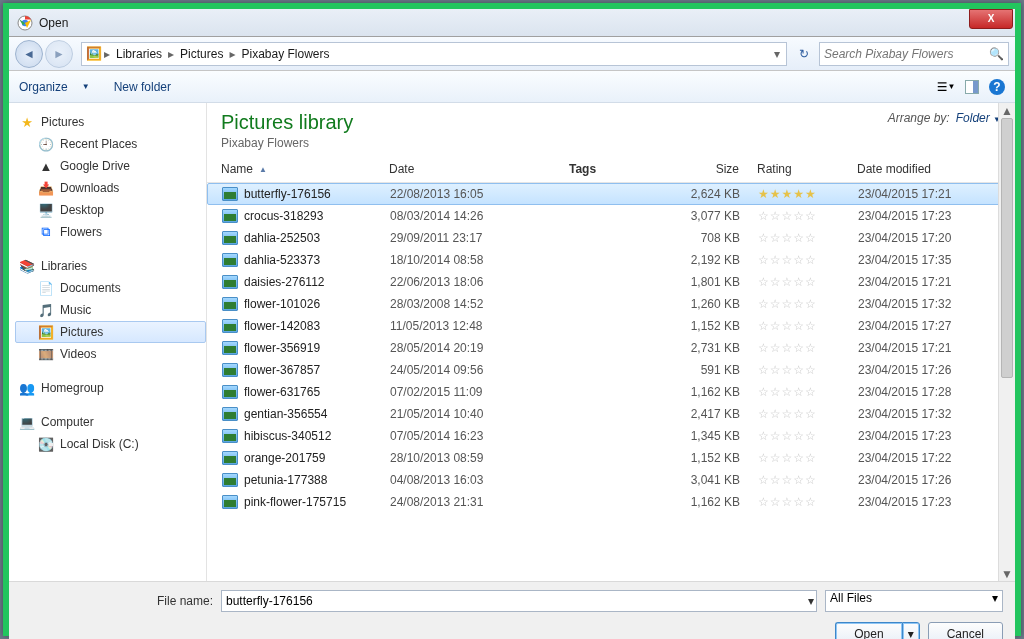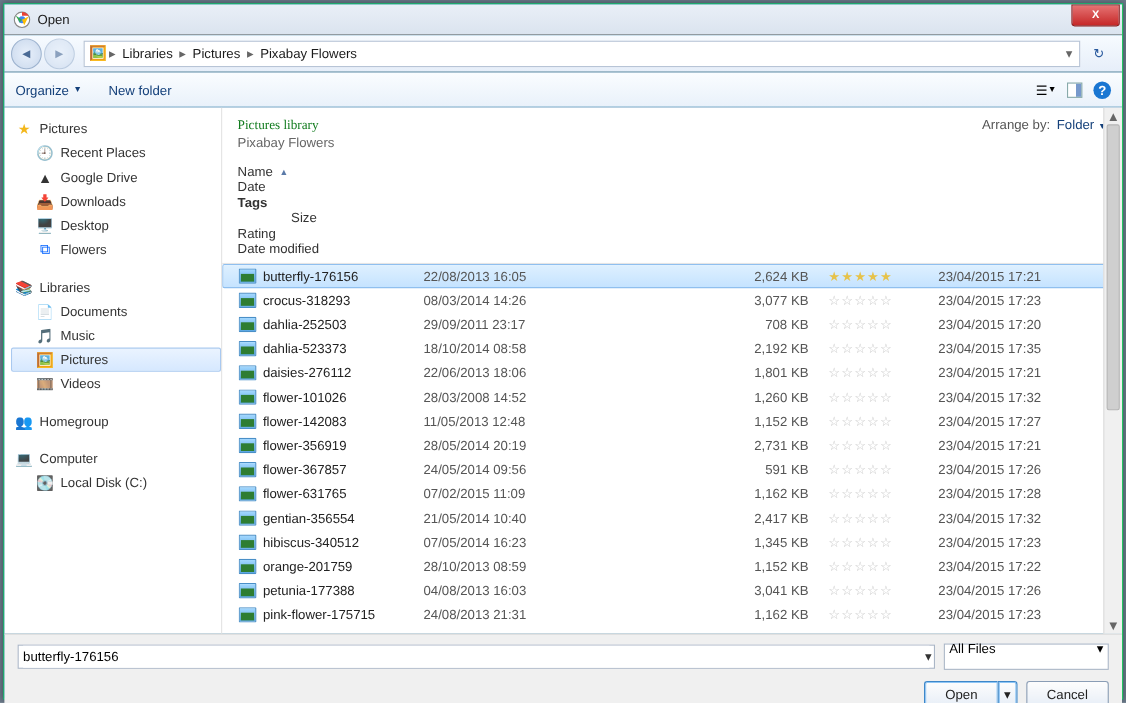--- a/index.html
+++ b/index.html
@@ -1,50 +1,50 @@
 <!DOCTYPE html>
 <html><head>
 <meta charset="utf-8">
 <style>
 * { margin: 0; padding: 0; box-sizing: border-box; font-family: "Segoe UI", Tahoma, sans-serif; font-size: 12px; }
 body { background: #6b7a8a; display: flex; align-items: center; justify-content: center; width: 1024px; height: 639px; }
-.window { width: 1018px; height: 633px; background: #0369a1; border: 1px solid #22c55e; box-shadow: 0 0 6px rgba(0,0,0,.4); position: relative; }
+.window { width: 1018px; height: 633px; background: #4d7c0f; border: 6px solid #22c55e; box-shadow: 0 0 6px rgba(0,0,0,.4); position: relative; }
 .titlebar { height: 28px; background: linear-gradient(#e9eff7, #dbe4ef); display: flex; align-items: center; padding: 0 2px 0 8px; border-bottom: 1px solid #a0a0a0; }
 .titlebar .app-icon { width: 16px; height: 16px; margin-right: 6px; }
 .title-text { color: #1a1a1a; flex: 0 0 auto; }
 .title-spacer { flex: 1; }
 .close-btn { width: 44px; height: 20px; background: linear-gradient(#e57373,#c62828); border: 1px solid #8e1c1c; border-radius: 0 0 3px 3px; display: flex; align-items: center; justify-content: center; color: #fff; font-weight: bold; font-size: 10px; cursor: pointer; margin-top: -8px; }
 .navbar { height: 34px; background: linear-gradient(#f7fbff,#e6eef9); display: flex; align-items: center; padding: 0 6px; border-bottom: 1px solid #c5c5c5; }
 .navbtn { width: 28px; height: 28px; border-radius: 50%; background: radial-gradient(#e8f0fb,#c9d8ec); border: 1px solid #9db3cf; display: flex; align-items: center; justify-content: center; margin-right: 2px; cursor: pointer; color: #4a6a95; }
 .breadcrumb { flex: 1; height: 24px; margin: 0 6px; background: #fff; border: 1px solid #b7c4d6; display: flex; align-items: center; padding: 0 4px; }
 .bc-seg { padding: 0 4px; color: #1a1a1a; cursor: pointer; }
 .bc-arrow { color: #666; padding: 0 2px; }
 .bc-refresh { width: 22px; height: 22px; display: flex; align-items: center; justify-content: center; margin-right: 4px; cursor: pointer; color: #2a5a9e; }
 .searchbox { width: 190px; height: 24px; background: #fff; border: 1px solid #b7c4d6; display: flex; align-items: center; padding: 0 4px; }
 .searchbox input { border: none; outline: none; flex: 1; font-style: italic; color: #888; background: transparent; }
 .searchbox .mag { color: #6a87aa; }
 .toolbar { height: 32px; background: linear-gradient(#fafdff,#e9f1fa); border-bottom: 1px solid #d2dce8; display: flex; align-items: center; padding: 0 10px; gap: 24px; }
-.tb-item { color: #14407a; cursor: pointer; display: flex; align-items: center; gap: 4px; }
+.tb-item { color: #14407a; cursor: pointer; display: flex; align-items: center; gap: 14px; }
 .tb-right { margin-left: auto; display: flex; gap: 10px; align-items: center; }
 .tb-icon { width: 18px; height: 18px; display: flex; align-items: center; justify-content: center; }
 .body { display: flex; height: 478px; background: #fff; }
 .sidebar { width: 198px; border-right: 1px solid #e3e3e3; padding: 8px 0 8px 6px; overflow-y: auto; }
 .side-group-label { display: flex; align-items: center; gap: 6px; padding: 3px 4px; font-size: 12px; color: #333; }
 .side-item { display: flex; align-items: center; gap: 6px; padding: 2px 4px 2px 22px; color: #333; cursor: pointer; border: 1px solid transparent; border-radius: 2px; }
 .side-item.sel { background: linear-gradient(#eaf3ff,#d6e8ff); border-color: #a9c9f0; }
 .side-sep { height: 12px; }
 .ico { width: 16px; height: 16px; display: inline-flex; align-items: center; justify-content: center; font-size: 13px; }
 .star-ico { color: #f3b71b; }
 .main { flex: 1; display: flex; flex-direction: column; position: relative; }
 .lib-header { padding: 8px 14px 6px; display: flex; align-items: flex-start; }
-.lib-title { font-size: 12px; color: #117b1e; font-family: Liberation Serif, serif; }
+.lib-title { font-size: 20px; color: #117b1e; }
 .lib-sub { color: #666; font-size: 12px; margin-top: 2px; }
-.arrange { margin-left: auto; color: #555; font-size: 12px; display: flex; gap: 6px; align-items: flex-start; }
+.arrange { margin-left: auto; color: #555; font-size: 12px; display: flex; gap: 6px; align-items: flex-start; font-style: italic; }
 .arrange .val { color: #14407a; cursor: pointer; }
-.cols { display: flex; padding: 6px 14px; border-bottom: 1px solid #e5e5e5; color: #333; flex-direction: column; }
+.cols { display: flex; padding: 6px 14px; border-bottom: 1px solid #e5e5e5; color: #333; }
 .cols div { cursor: pointer; }
 .c-name { width: 168px; display: flex; align-items: center; gap: 6px; }
 .c-date { width: 180px; }
 .c-tags { width: 98px; font-weight: bold; }
 .c-size { width: 90px; text-align: right; padding-right: 18px; }
 .c-rating { width: 100px; }
 .c-mod { flex: 1; }
 .sort-arrow { color: #5a7aa8; font-size: 8px; }
 .rows { flex: 1; overflow: hidden; position: relative; }
 .row { display: flex; padding: 3px 14px; align-items: center; border: 1px solid transparent; cursor: pointer; }
@@ -60,21 +60,21 @@
 .file-ico::after { content: ""; position: absolute; left: 1px; top: 4px; right: 1px; bottom: 1px; background: #2e7d32; }
 .vscroll { position: absolute; right: 0; top: 0; bottom: 0; width: 17px; background: #f0f0f0; border-left: 1px solid #dcdcdc; }
 .vscroll .thumb { position: absolute; left: 2px; right: 2px; top: 15px; height: 260px; background: #cfcfcf; border: 1px solid #b5b5b5; border-radius: 2px; }
 .vscroll .arr { position: absolute; left: 0; right: 0; height: 15px; display: flex; align-items: center; justify-content: center; color: #666; cursor: pointer; }
 .footer { padding: 8px 12px 10px; background: #f0f0f0; border-top: 1px solid #d9d9d9; }
 .fn-row { display: flex; align-items: center; gap: 8px; margin-bottom: 10px; }
 .fn-label { width: 192px; text-align: right; color: #333; }
 .fn-input { flex: 1; height: 22px; border: 1px solid #aab6c6; background: #fff; padding: 0 4px; position: relative; }
 .fn-input input { border: none; outline: none; width: 100%; height: 100%; }
 .fn-drop { position: absolute; right: 2px; top: 3px; cursor: pointer; color: #333; }
-.filter { width: 150px; height: 22px; border: 1px solid #aab6c6; background: #fff; display: flex; align-items: flex-end; padding: 11px 4px; position: relative; cursor: pointer; }
+.filter { width: 178px; height: 22px; border: 1px solid #aab6c6; background: #fff; display: flex; align-items: flex-start; padding: 0 4px; position: relative; cursor: pointer; }
 .btn-row { display: flex; justify-content: flex-end; gap: 8px; }
 .btn { height: 24px; border: 1px solid #8a9db5; background: linear-gradient(#fdfdfd,#e7eef7); border-radius: 3px; padding: 0 18px; display: flex; align-items: center; cursor: pointer; color: #222; }
 .btn.primary { border-color: #3d87c9; box-shadow: 0 0 0 1px #8fc6f5 inset; }
 .btn-split { display: flex; }
 .btn-split .main-b { border-radius: 3px 0 0 3px; border-right: none; }
 .btn-split .drop-b { width: 18px; padding: 0; border-radius: 0 3px 3px 0; justify-content: center; }
 </style>
 </head>
 <body>
 
@@ -102,20 +102,24 @@
       <span class="bc-arrow">▸</span>
       <span class="bc-seg">Libraries</span>
       <span class="bc-arrow">▸</span>
       <span class="bc-seg">Pictures</span>
       <span class="bc-arrow">▸</span>
       <span class="bc-seg">Pixabay Flowers</span>
       <span style="flex:1"></span>
       <span class="bc-arrow">▾</span>
     </div>
     <div class="bc-refresh">↻</div>
+    <div class="searchbox">
+      <input placeholder="Search Pixabay Flowers" style="">
+      <span class="mag">🔍</span>
+    </div>
   </div>
 
   <div class="toolbar">
     <div class="tb-item">
         <span>Organize</span> 
         <span style="font-size:8px">▼</span>
       </div>
     <div class="tb-item">New folder</div>
     <div class="tb-right">
       <div class="tb-icon">☰ <span style="font-size:8px">▼</span></div>
@@ -379,20 +383,21 @@
       <div class="vscroll">
         <div class="arr" style="top:0">▲</div>
         <div class="thumb"></div>
         <div class="arr" style="bottom:0">▼</div>
       </div>
     </div>
   </div>
 
   <div class="footer">
     <div class="fn-row">
+      <div class="fn-label">File name:</div>
       <div class="fn-input">
         <input value="butterfly-176156" style="">
         <span class="fn-drop">▾</span>
       </div>
       <div class="filter">
         <span>All Files</span>
         <span style="position:absolute;right:4px">▾</span>
       </div>
     </div>
     <div class="btn-row">

